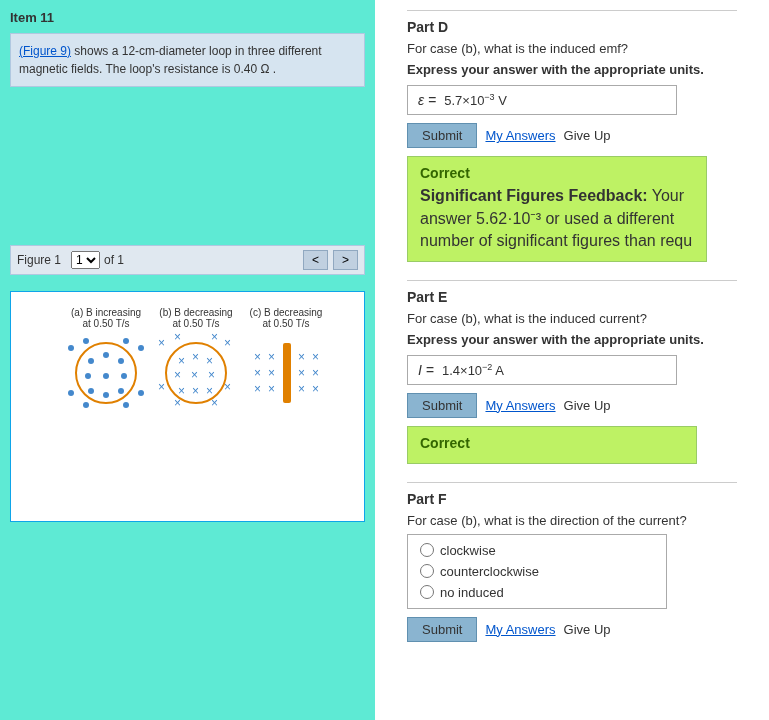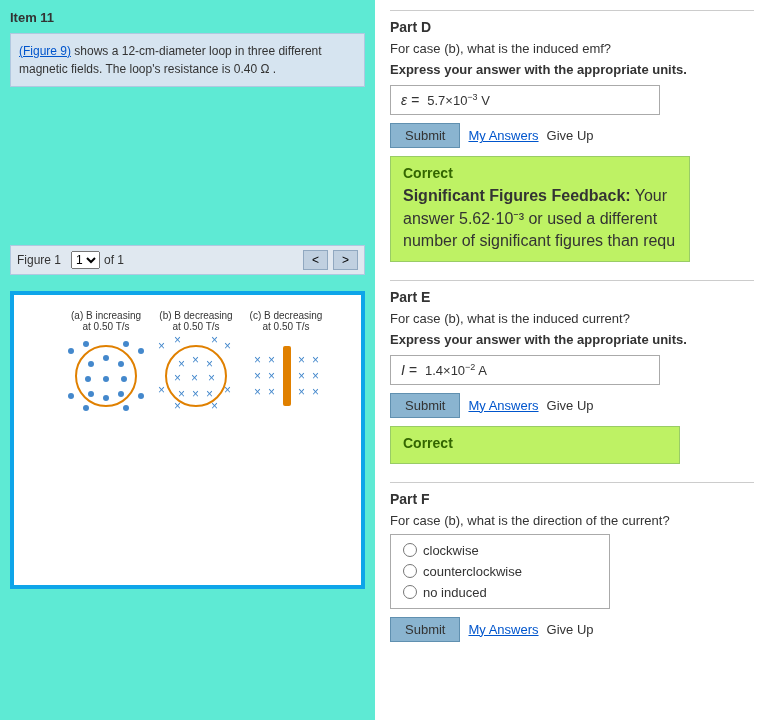--- a/index.html
+++ b/index.html
@@ -46,22 +46,22 @@
     .nav-btn {
       background: #c0d0e0;
       border: 1px solid #90a8c0;
       cursor: pointer;
       padding: 2px 8px;
       font-size: 12px;
       margin-left: 2px;
     }
     .figure-box {
       background: #fff;
-      border: 4px solid #0ea5e9;
-      height: 298px;
+      border: 1px solid #0ea5e9;
+      height: 231px;
       display: flex;
       flex-direction: column;
       align-items: center;
       justify-content: flex-start;
       padding: 10px 5px 5px 22px;
     }
     .figure-diagrams {
       display: flex;
       gap: 10px;
       align-items: flex-start;
@@ -76,21 +76,21 @@
     }
     .diagram-label {
       text-align: center;
       margin-bottom: 4px;
       font-size: 10px;
     }
 
     
     .right-panel {
       flex: 1;
-      padding: 10px 15px;
+      padding: 10px 32px;
       overflow-y: auto;
       border-radius: 32px;
     }
     .part-section {
       margin-bottom: 18px;
     }
     .part-title {
       font-size: 14px;
       font-weight: bold;
       margin-bottom: 6px;
@@ -165,21 +165,21 @@
     }
     .correct-feedback {
       font-size: 16px;
       color: #333;
       line-height: 1.4;
     }
     .correct-feedback strong { font-weight: bold; }
     .radio-group {
       border: 1px solid #aaa;
       padding: 8px 12px;
-      width: 220px;
+      width: 260px;
       margin-bottom: 8px;
     }
     .radio-item {
       display: flex;
       align-items: center;
       gap: 6px;
       margin-bottom: 6px;
       font-size: 13px;
     }
     .radio-item:last-child { margin-bottom: 0; }

